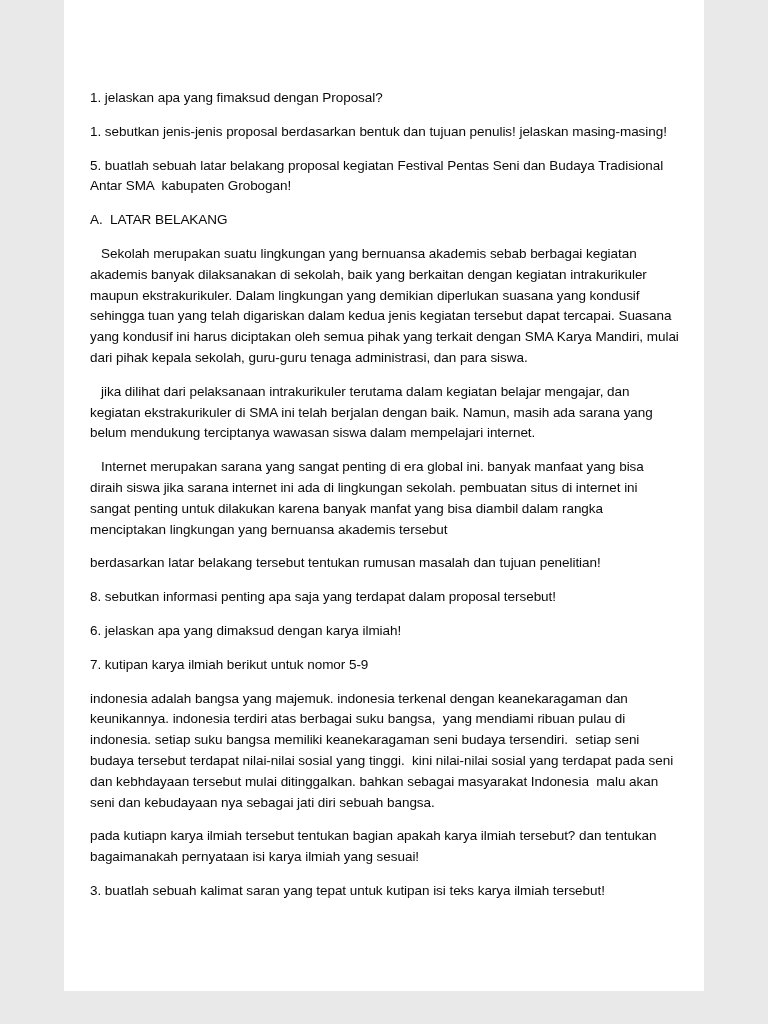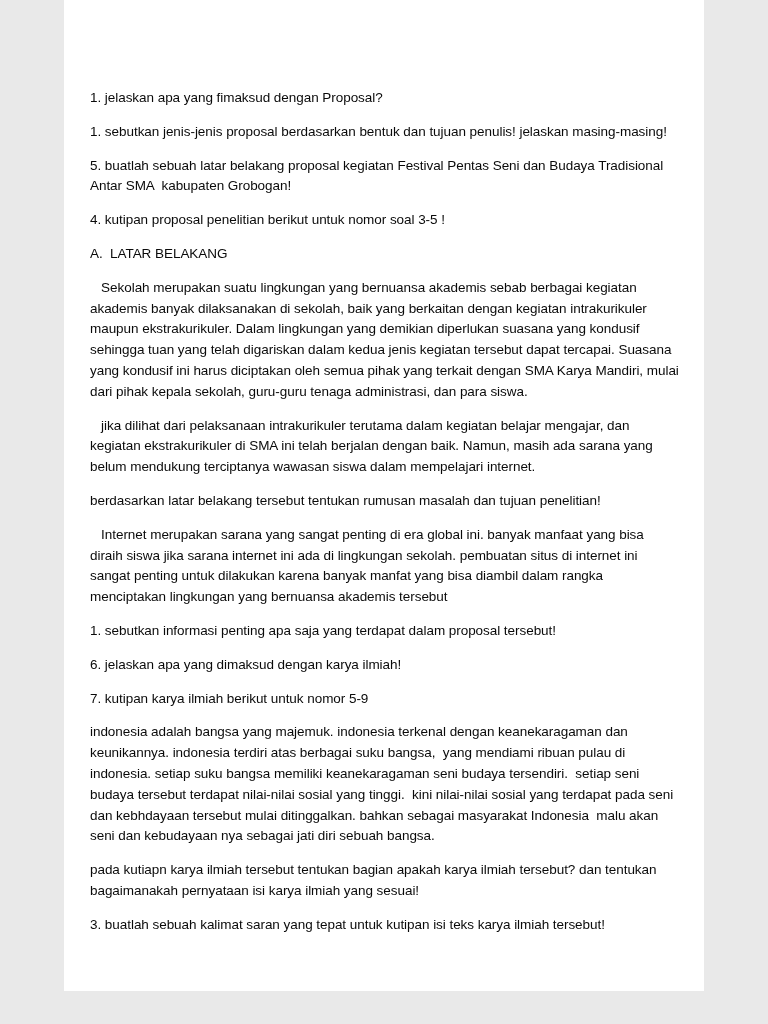--- a/index.html
+++ b/index.html
@@ -38,27 +38,26 @@
 </style>
 </head>
 <body>
 
 <div class="canvas">
   <div class="paper">
     <div class="content">
       <p class="para">1. jelaskan apa yang fimaksud dengan Proposal?</p>
       <p class="para">1. sebutkan jenis-jenis proposal berdasarkan bentuk dan tujuan penulis! jelaskan masing-masing!</p>
       <p class="para">5. buatlah sebuah latar belakang proposal kegiatan Festival Pentas Seni dan Budaya Tradisional Antar SMA  kabupaten Grobogan!</p>
-      <p class="para">4. kutipan proposal penelitian berikut untuk nomor soal 3-5 !</p>
       <p class="para">A.  LATAR BELAKANG</p>
       <p class="para">   Sekolah merupakan suatu lingkungan yang bernuansa akademis sebab berbagai kegiatan akademis banyak dilaksanakan di sekolah, baik yang berkaitan dengan kegiatan intrakurikuler maupun ekstrakurikuler. Dalam lingkungan yang demikian diperlukan suasana yang kondusif sehingga tuan yang telah digariskan dalam kedua jenis kegiatan tersebut dapat tercapai. Suasana yang kondusif ini harus diciptakan oleh semua pihak yang terkait dengan SMA Karya Mandiri, mulai dari pihak kepala sekolah, guru-guru tenaga administrasi, dan para siswa.</p>
       <p class="para">   jika dilihat dari pelaksanaan intrakurikuler terutama dalam kegiatan belajar mengajar, dan kegiatan ekstrakurikuler di SMA ini telah berjalan dengan baik. Namun, masih ada sarana yang belum mendukung terciptanya wawasan siswa dalam mempelajari internet.</p>
+      <p class="para">   Internet merupakan sarana yang sangat penting di era global ini. banyak manfaat yang bisa diraih siswa jika sarana internet ini ada di lingkungan sekolah. pembuatan situs di internet ini sangat penting untuk dilakukan karena banyak manfat yang bisa diambil dalam rangka menciptakan lingkungan yang bernuansa akademis tersebut</p>
       <p class="para">berdasarkan latar belakang tersebut tentukan rumusan masalah dan tujuan penelitian!</p>
-      <p class="para">   Internet merupakan sarana yang sangat penting di era global ini. banyak manfaat yang bisa diraih siswa jika sarana internet ini ada di lingkungan sekolah. pembuatan situs di internet ini sangat penting untuk dilakukan karena banyak manfat yang bisa diambil dalam rangka menciptakan lingkungan yang bernuansa akademis tersebut</p>
-      <p class="para">1. sebutkan informasi penting apa saja yang terdapat dalam proposal tersebut!</p>
+      <p class="para">8. sebutkan informasi penting apa saja yang terdapat dalam proposal tersebut!</p>
       <p class="para">6. jelaskan apa yang dimaksud dengan karya ilmiah!</p>
       <p class="para">7. kutipan karya ilmiah berikut untuk nomor 5-9</p>
       <p class="para">indonesia adalah bangsa yang majemuk. indonesia terkenal dengan keanekaragaman dan keunikannya. indonesia terdiri atas berbagai suku bangsa,  yang mendiami ribuan pulau di indonesia. setiap suku bangsa memiliki keanekaragaman seni budaya tersendiri.  setiap seni budaya tersebut terdapat nilai-nilai sosial yang tinggi.  kini nilai-nilai sosial yang terdapat pada seni dan kebhdayaan tersebut mulai ditinggalkan. bahkan sebagai masyarakat Indonesia  malu akan seni dan kebudayaan nya sebagai jati diri sebuah bangsa.</p>
       <p class="para">pada kutiapn karya ilmiah tersebut tentukan bagian apakah karya ilmiah tersebut? dan tentukan bagaimanakah pernyataan isi karya ilmiah yang sesuai!</p>
       <p class="para">3. buatlah sebuah kalimat saran yang tepat untuk kutipan isi teks karya ilmiah tersebut!</p>
     </div>
   </div>
 </div>
 
 </body></html>

